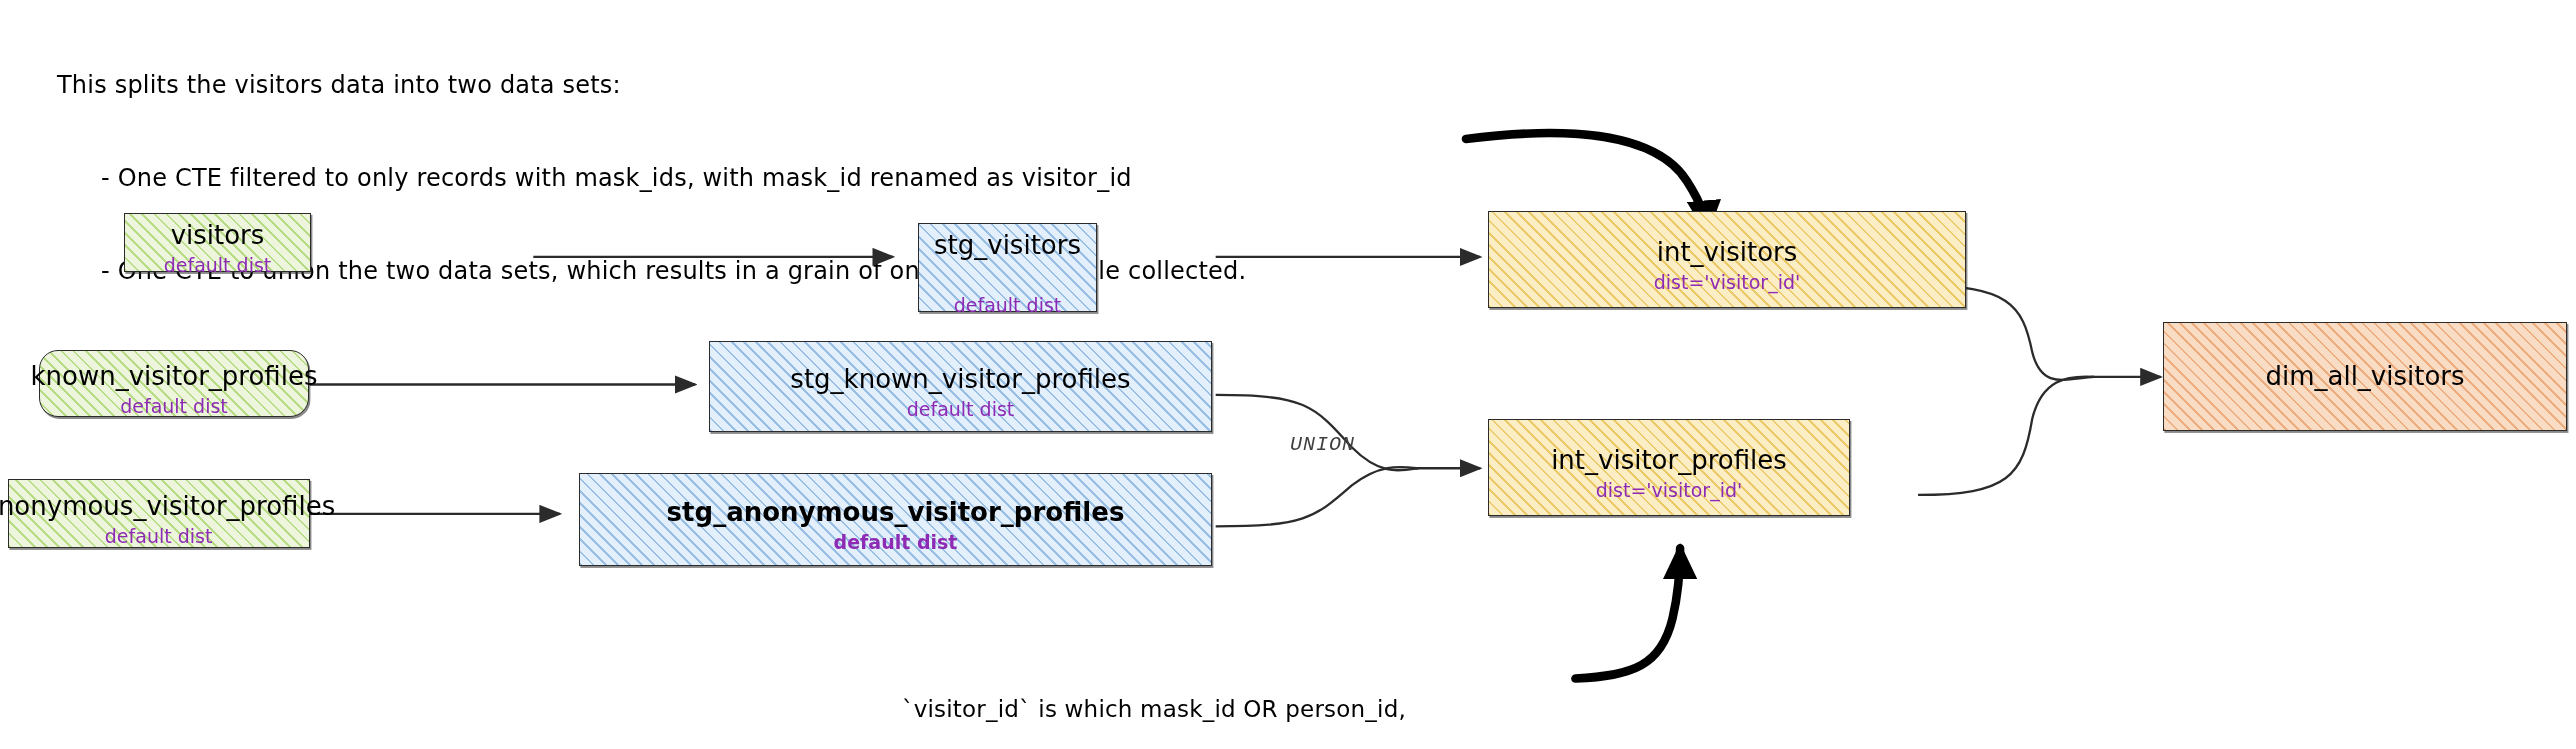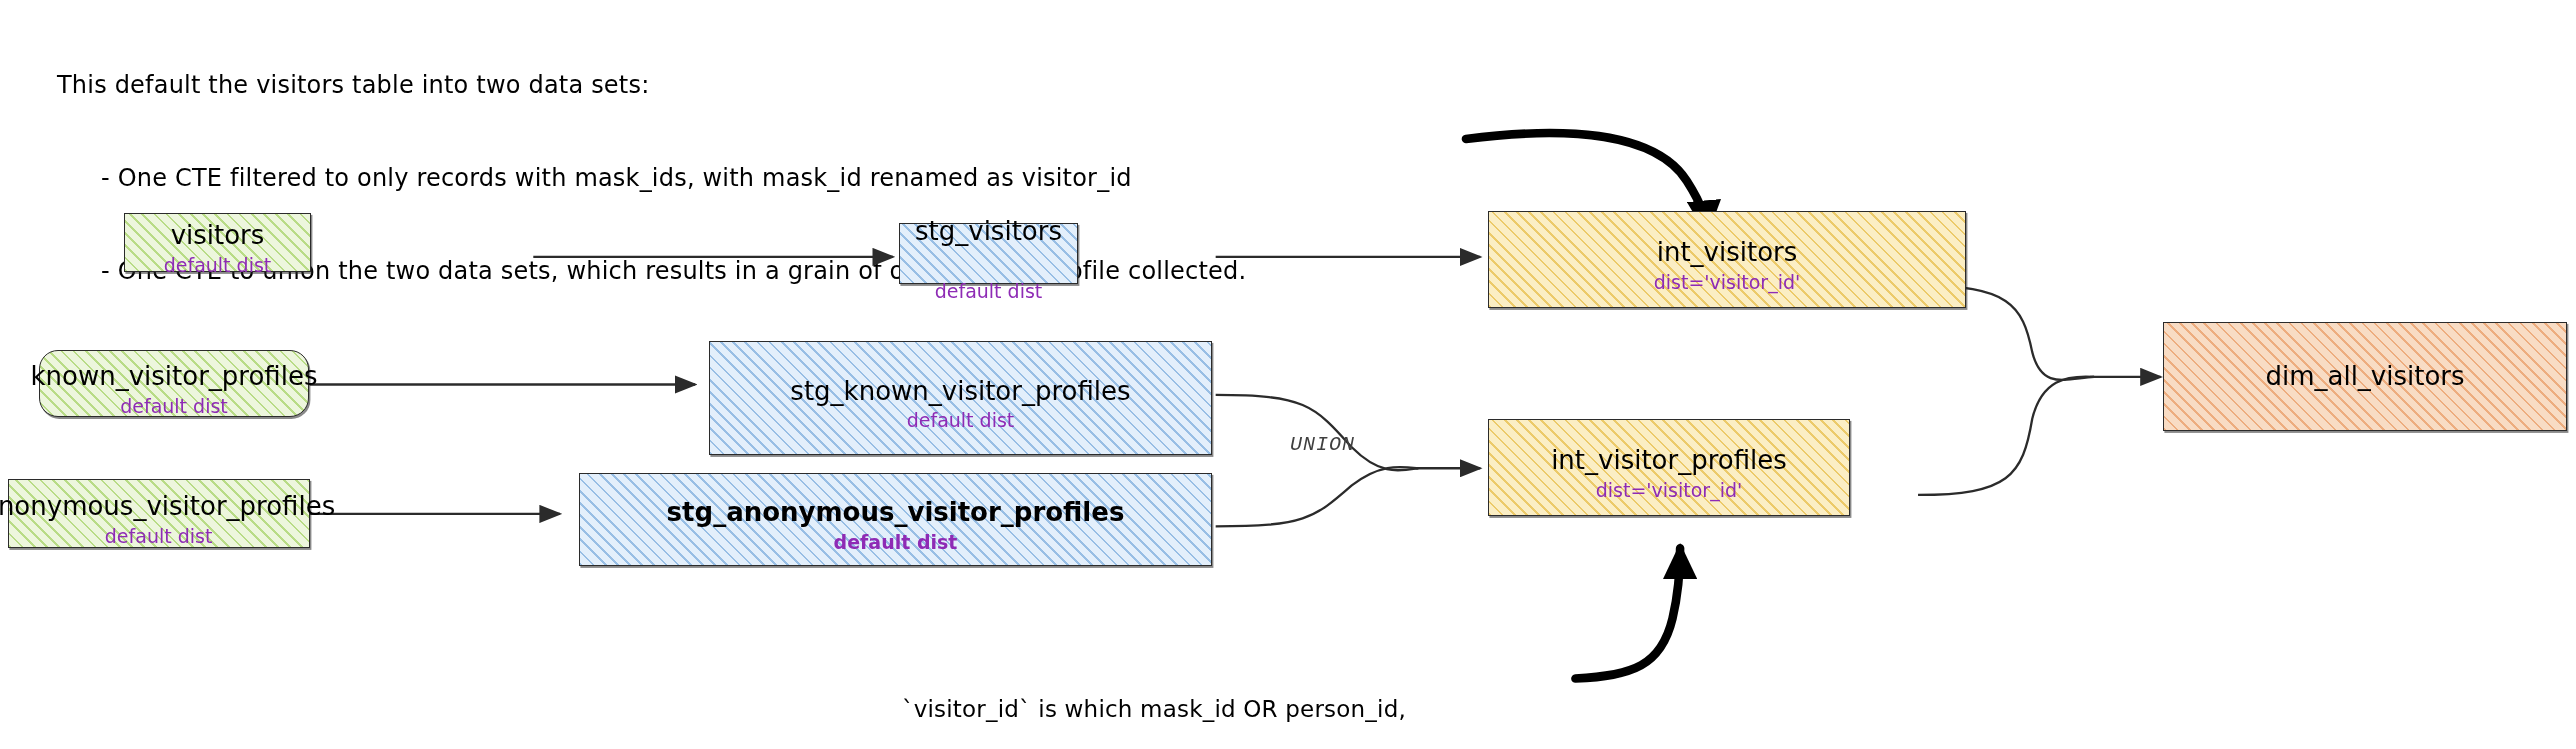--- a/index.html
+++ b/index.html
@@ -82,21 +82,21 @@
   svg#wires{position:absolute;left:0;top:0;width:2576px;height:749px;overflow:visible;}
   .wire{fill:none;stroke:#2b2b2b;stroke-width:2.4;}
   .wire-thick{fill:none;stroke:#000;stroke-width:9;stroke-linecap:round;}
 </style>
 </head>
 <body>
 
 <div id="stage">
 
   <div class="note" id="header-note">
-    <span class="lead">This default the visitors table into two data sets:</span>
+    <span class="lead">This splits the visitors data into two data sets:</span>
     <span class="bullet">- One CTE filtered to only records with mask_ids, with mask_id renamed as visitor_id</span>
     <span class="bullet">- One CTE to union the two data sets, which results in a grain of one row per profile collected.</span>
   </div>
 
   <svg id="wires" viewBox="0 0 2706 787">
     <defs>
       <marker id="arw" markerWidth="10" markerHeight="8" refX="9" refY="4" orient="auto" markerUnits="strokeWidth">
         <path d="M0,0 L10,4 L0,8 z" fill="#2b2b2b"></path>
       </marker>
       <marker id="arwbig" markerWidth="4.2" markerHeight="4" refX="3.6" refY="2" orient="auto" markerUnits="strokeWidth">
@@ -136,26 +136,26 @@
   <div class="node fill-green" style="left:39px;top:350px;width:270px;height:67px;border-radius:19px;">
     <div class="title">known_visitor_profiles</div>
     <div class="sub">default dist</div>
   </div>
 
   <div class="node fill-green" style="left:7.6px;top:479px;width:302px;height:69px;">
     <div class="title">anonymous_visitor_profiles</div>
     <div class="sub">default dist</div>
   </div>
 
-  <div class="node fill-blue" style="left:899px;top:223px;width:179px;height:61px;gap:30px;">
+  <div class="node fill-blue" style="left:918px;top:223px;width:179px;height:89px;gap:30px;">
     <div class="title">stg_visitors</div>
     <div class="sub">default dist</div>
   </div>
 
-  <div class="node fill-blue" style="left:709px;top:341px;width:503px;height:114px;">
+  <div class="node fill-blue" style="left:709px;top:341px;width:503px;height:91px;">
     <div class="title">stg_known_visitor_profiles</div>
     <div class="sub">default dist</div>
   </div>
 
   <div class="node fill-blue" style="left:579px;top:473px;width:633px;height:93px;font-weight:bold;">
     <div class="title">stg_anonymous_visitor_profiles</div>
     <div class="sub">default dist</div>
   </div>
 
   <div class="node fill-yellow" style="left:1488px;top:211px;width:478px;height:97px;">

